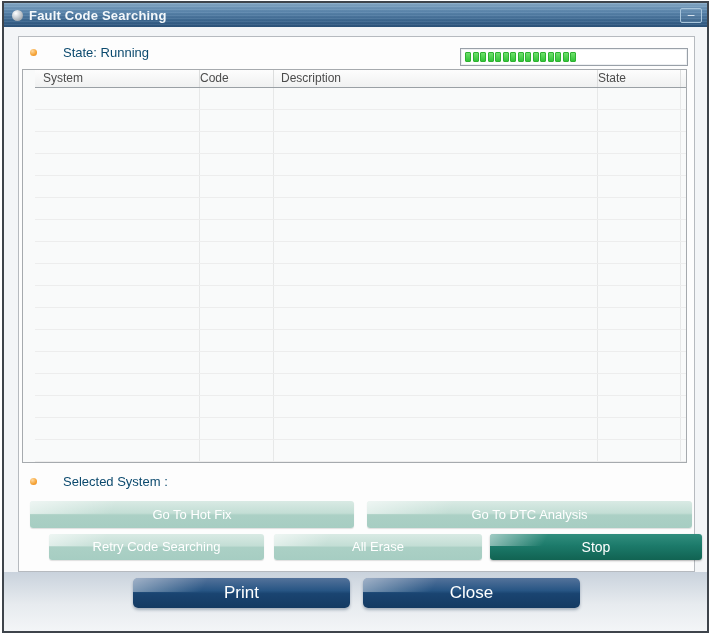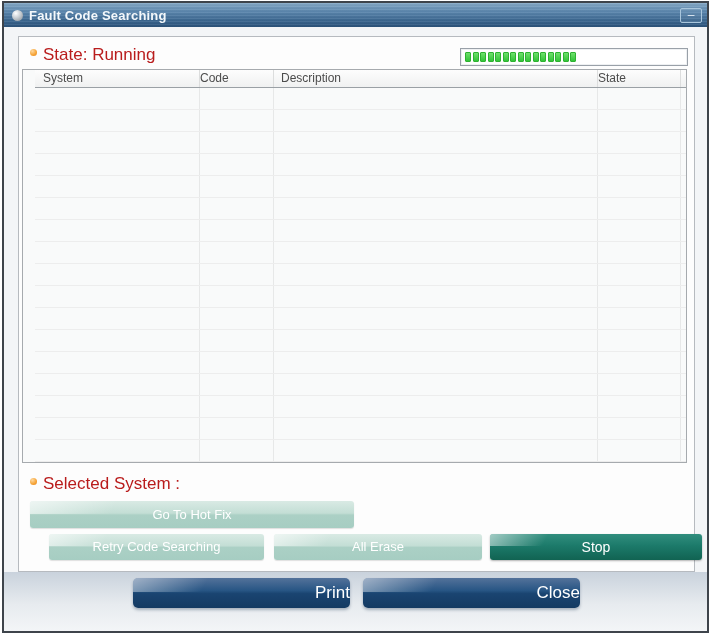--- a/index.html
+++ b/index.html
@@ -33,21 +33,21 @@
 
   
   .panel {
     position:absolute; left:14px; top:33px; width:677px; height:536px;
     background:#fdfdfd; border:1px solid #b6babf;
   }
   .bullet {
     position:absolute; width:7px; height:7px; border-radius:50%;
     background:radial-gradient(circle at 35% 30%, #ffd9a0, #f6a73c 55%, #e87f0e 100%);
   }
-  .lbl { position:absolute; font-size:17px; color:#b91c1c; }
+  .lbl { position:absolute; font-size:13px; color:#0c4a6e;margin-left:20px; }
   .status-bullet { left:11px; top:12px; }
   .status-label  { left:24px; top:8px; }
   .selected-bullet { left:11px; top:441px; }
   .selected-label  { left:24px; top:437px; }
 
   
   .progress {
     position:absolute; left:441px; top:11px; width:228px; height:18px;
     border:1px solid #99a0a8; background:#ffffff; padding:2px; 
     box-shadow:inset 0 0 0 1px #eef0f2;
@@ -108,21 +108,21 @@
   .btn-stop-pos{ left:454px; width:212px; }
 
   
   .footer-bg {
     position:absolute; left:0; right:0; top:569px; bottom:0;
     background:linear-gradient(180deg,#c9d2dc 0%, #e7ebef 55%, #f3f5f7 100%);
   }
   .btn-navy {
     position:absolute; top:575px; height:30px; line-height:29px; border-radius:5px;
     background:linear-gradient(180deg,#5a789f 0%, #2a568609 0%, #53729a 0%, #275584 42%, #1a4471 52%, #143a62 100%);
-    color:#ffffff; font-size:17px; text-align:right; overflow:hidden; cursor:pointer;
+    color:#ffffff; font-size:17px; text-align:center; overflow:hidden; cursor:pointer;
     box-shadow:0 2px 3px rgba(40,60,90,0.35);
   }
   .btn-navy::before {
     content:""; position:absolute; left:0; top:0; width:40%; height:46%;
     background:linear-gradient(120deg, rgba(255,255,255,0.45), rgba(255,255,255,0) 80%);
   }
   .btn-print { left:129px; width:217px; }
   .btn-close { left:359px; width:217px; }
 </style>
 </head>
@@ -289,20 +289,21 @@
             <div class="td c-state"></div>
             <div class="td c-spacer"></div>
           </div>
         </div>
     </div>
 
     <span class="bullet selected-bullet"></span>
     <span class="lbl selected-label">Selected System :</span>
 
     <div class="btn btn-pale row1 btn-hotfix">Go To Hot Fix</div>
+    <div class="btn btn-pale row1 btn-dtc">Go To DTC Analysis</div>
     <div class="btn btn-pale row2 btn-retry">Retry Code Searching</div>
     <div class="btn btn-pale row2 btn-erase">All Erase</div>
     <div class="btn btn-stop row2 btn-stop-pos">Stop</div>
 
   </div>
 
   <div class="footer-bg"></div>
   <div class="btn-navy btn-print">Print</div>
   <div class="btn-navy btn-close">Close</div>
 

